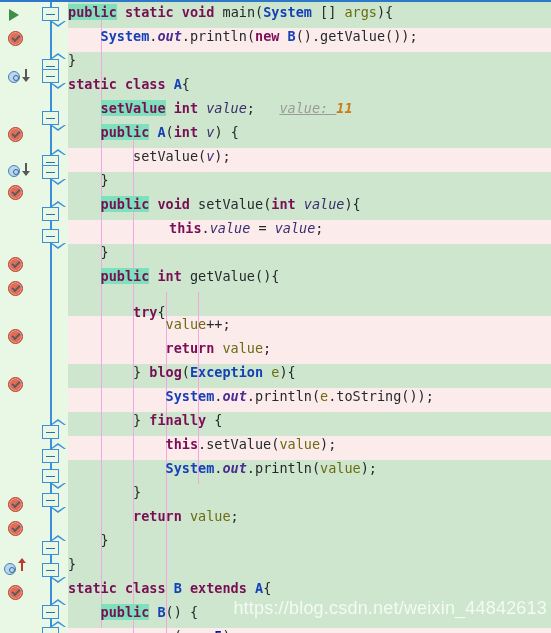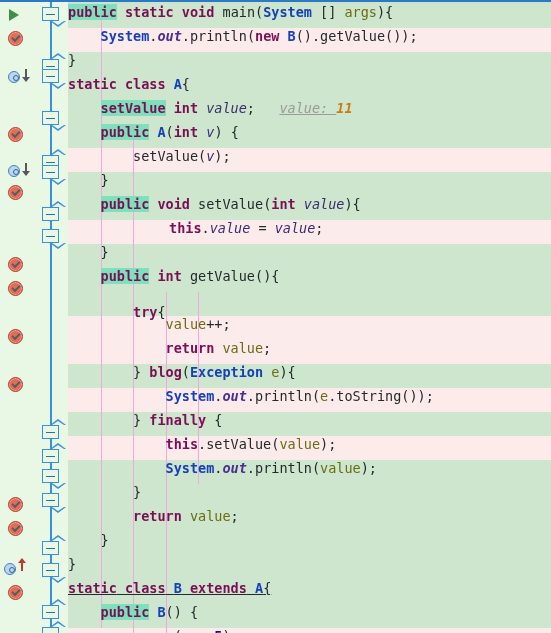--- a/index.html
+++ b/index.html
@@ -346,18 +346,19 @@
       <div class="code" style="top: 338px;"><span class="plain">            </span><span class="kw">return</span><span class="plain"> </span><span class="fld">value</span><span class="plain">;</span></div>
       <div class="code" style="top: 362px;"><span class="plain">        } </span><span class="kw">blog</span><span class="plain">(</span><span class="typ">Exception</span><span class="plain"> </span><span class="fld">e</span><span class="plain">){</span></div>
       <div class="code" style="top: 386px;"><span class="plain">            </span><span class="stat">System</span><span class="plain">.</span><span class="statf">out</span><span class="plain">.</span><span class="meth">println</span><span class="plain">(</span><span class="fld">e</span><span class="plain">.</span><span class="meth">toString</span><span class="plain">());</span></div>
       <div class="code" style="top: 410px; text-align: right;"><span class="plain">        } </span><span class="kw">finally</span><span class="plain"> {</span></div>
       <div class="code" style="top: 434px;"><span class="plain">            </span><span class="kw">this</span><span class="plain">.</span><span class="meth">setValue</span><span class="plain">(</span><span class="fld">value</span><span class="plain">);</span></div>
       <div class="code" style="top: 458px;"><span class="plain">            </span><span class="stat">System</span><span class="plain">.</span><span class="statf">out</span><span class="plain">.</span><span class="meth">println</span><span class="plain">(</span><span class="fld">value</span><span class="plain">);</span></div>
       <div class="code" style="top: 482px;"><span class="plain">        }</span></div>
       <div class="code" style="top: 506px;"><span class="plain">        </span><span class="kw">return</span><span class="plain"> </span><span class="fld">value</span><span class="plain">;</span></div>
       <div class="code" style="top: 530px;"><span class="plain">    }</span></div>
       <div class="code" style="top: 554px;"><span class="plain">}</span></div>
-      <div class="code" style="top: 578px; text-decoration: underline;"><span class="kw">static</span><span class="plain"> </span><span class="kw">class</span><span class="plain"> </span><span class="typ">B</span><span class="plain"> </span><span class="kw">extends</span><span class="plain"> </span><span class="typ">A</span><span class="plain">{</span></div>
+      <div class="code" style="top: 578px;"><span class="kw">static</span><span class="plain"> </span><span class="kw">class</span><span class="plain"> </span><span class="typ">B</span><span class="plain"> </span><span class="kw">extends</span><span class="plain"> </span><span class="typ">A</span><span class="plain">{</span></div>
       <div class="code" style="top: 602px;"><span class="plain">    </span><span class="kwb">public</span><span class="plain"> </span><span class="typ">B</span><span class="plain">() {</span></div>
       <div class="code" style="top: 626px;"><span class="plain">        </span><span class="kw">super</span><span class="plain">( </span><span class="phint">v:</span><span class="plain"> </span><span class="num">5</span><span class="plain">);</span></div>
     </div>
 
+  <div class="watermark">https://blog.csdn.net/weixin_44842613</div>
 </div>
 
 </body></html>

